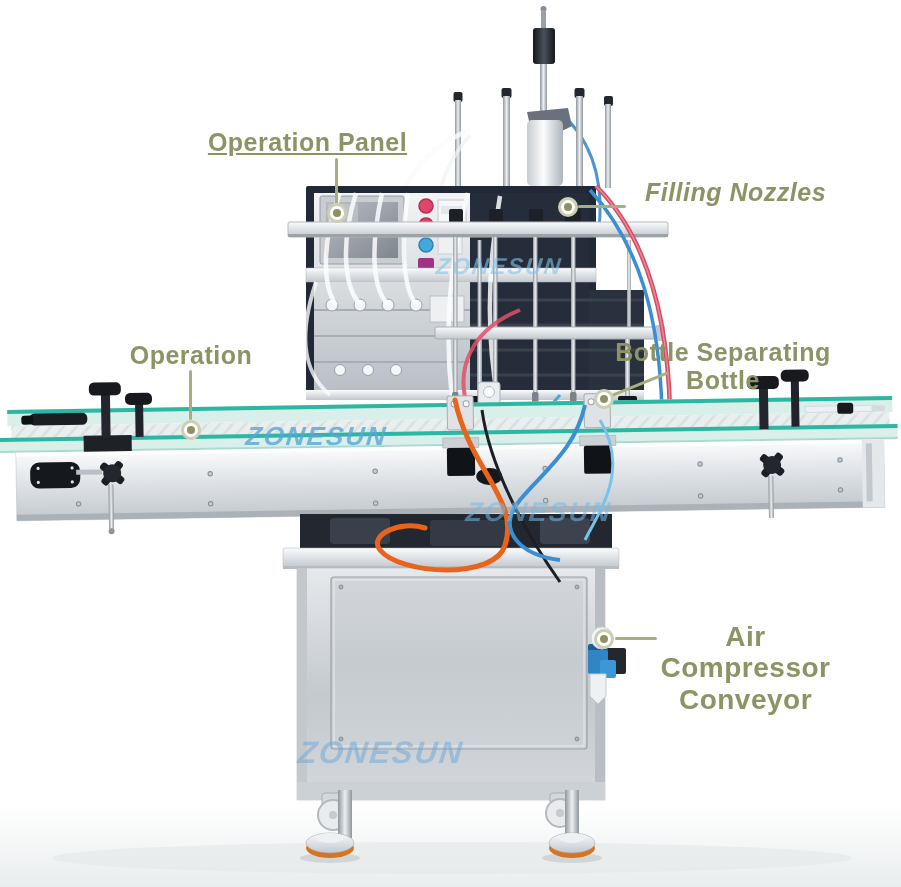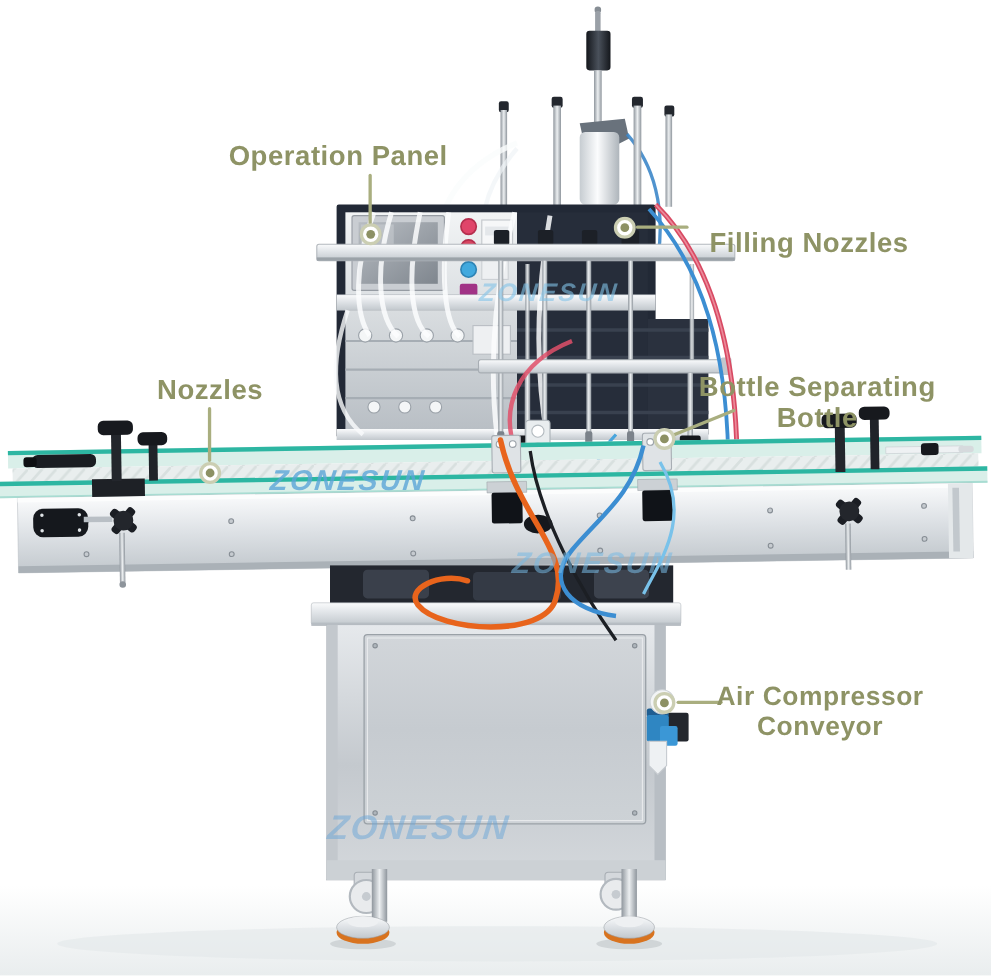--- a/index.html
+++ b/index.html
@@ -369,48 +369,48 @@
         <ellipse cx="572" cy="838" rx="13" ry="5" fill="#eef0f2"></ellipse>
       </g>
     </g>
   </svg>
 
   <div class="wm wm1">ZONESUN</div>
   <div class="wm wm2">ZONESUN</div>
   <div class="wm wm3">ZONESUN</div>
   <div class="wm wm4">ZONESUN</div>
 
-  <div class="callout" style="left:175px;top:128px;width:265px;">Operation Panel</div>
+  <div class="callout" style="left:175px;top:128px;width:265px;text-decoration:underline;">Operation Panel</div>
   <div class="leader v" style="left:335px;top:158px;height:46px;"></div>
   <div class="marker" style="left:327px;top:203px;">
       <div class="dot"></div>
     </div>
 
-  <div class="callout" style="left:628px;top:207px;width:215px;">Filling Nozzles</div>
+  <div class="callout" style="left:628px;top:178px;width:215px;font-style:italic;">Filling Nozzles</div>
   <div class="leader h" style="left:578px;top:205px;width:48px;"></div>
   <div class="marker" style="left:558px;top:197px;">
       <div class="dot"></div>
     </div>
 
-  <div class="callout" style="left:91px;top:341px;width:200px;">Nozzles</div>
+  <div class="callout" style="left:91px;top:341px;width:200px;">Operation</div>
   <div class="leader v" style="left:189px;top:370px;height:50px;"></div>
   <div class="marker" style="left:181px;top:420px;">
       <div class="dot"></div>
     </div>
 
-  <div class="callout" style="left:609px;top:338px;width:268px;">
+  <div class="callout" style="left:589px;top:338px;width:268px;">
     <span>Bottle Separating</span><br>
     <span>Bottle</span>
   </div>
   <div class="leader d" style="left:612px;top:394px;width:61px;transform:rotate(-22deg);"></div>
   <div class="marker" style="left:594px;top:389px;">
       <div class="dot"></div>
     </div>
 
-  <div class="callout" style="left:643px;top:621px;width:205px;font-size:24px;">
+  <div class="callout" style="left:643px;top:621px;width:205px;font-size:28px;">
     <span>Air Compressor</span><br>
     <span>Conveyor</span>
   </div>
   <div class="leader h" style="left:615px;top:637px;width:42px;"></div>
   <div class="marker" style="left:594px;top:629px;">
       <div class="dot"></div>
     </div>
 
 </div>
 

